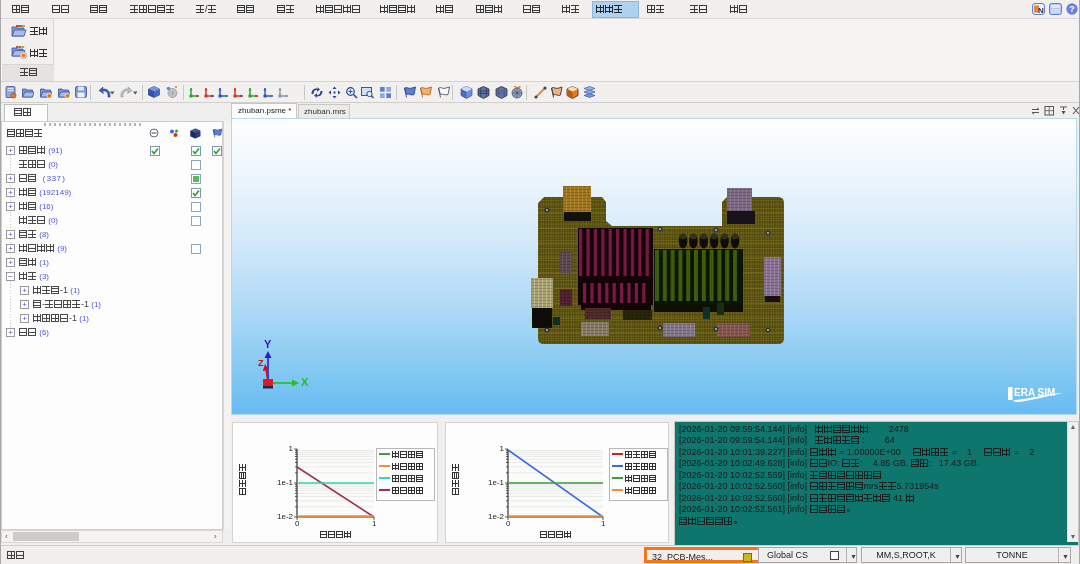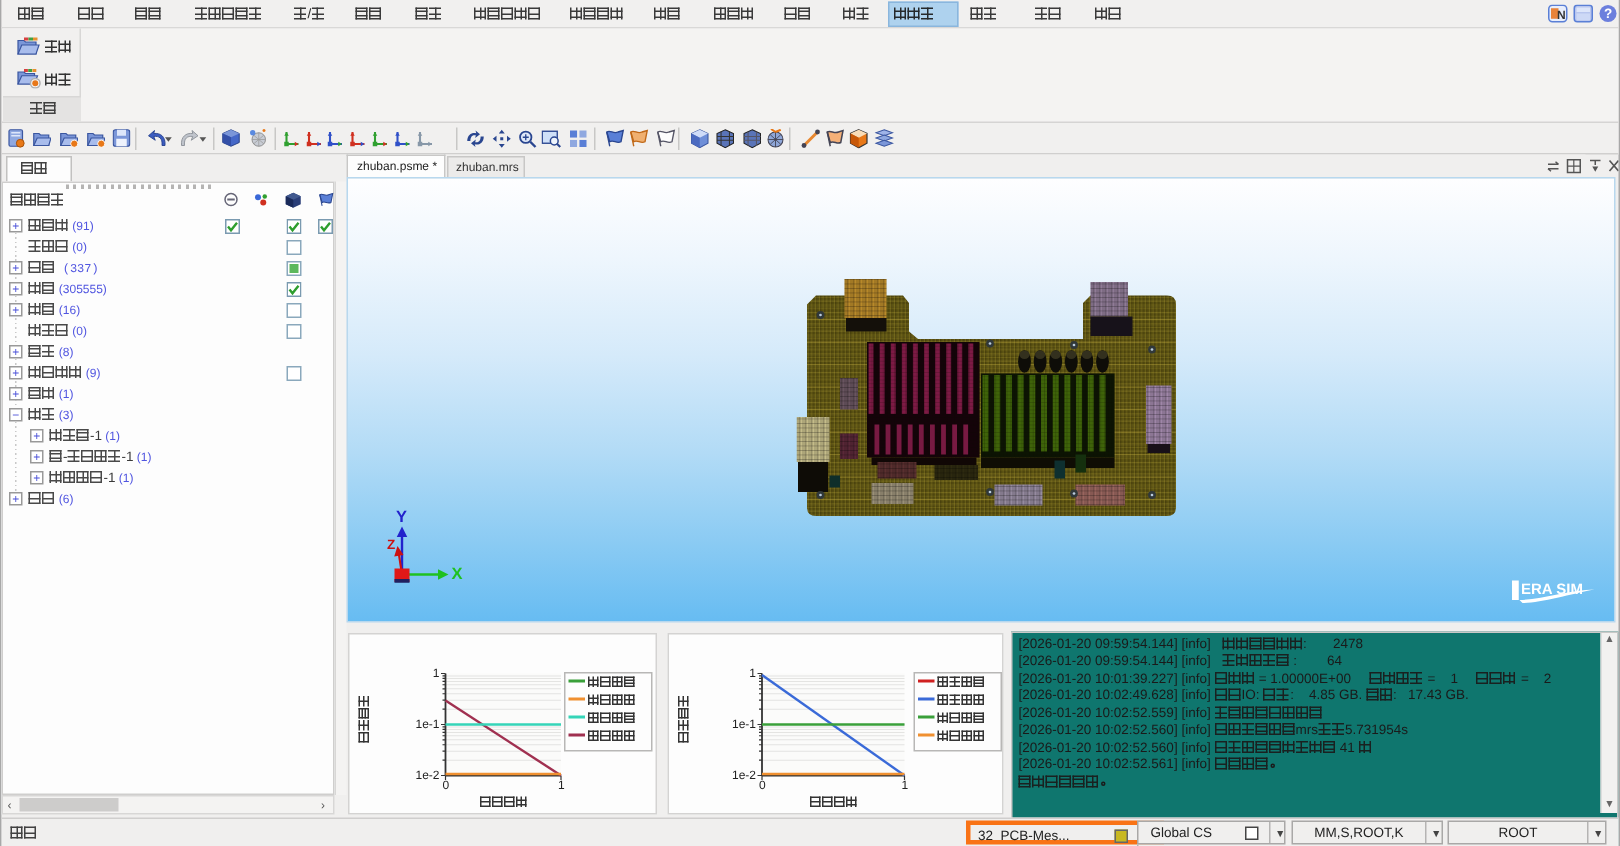--- a/index.html
+++ b/index.html
@@ -280,21 +280,21 @@
         <path d="M2 5 L4 7.5 L8 2.5" stroke="#2e9e2e" stroke-width="1.6" fill="none"></path>
       </svg>
 <div class="abs" style="left:17px;top:38px;color:#3a3a3a;white-space:nowrap"><i class="z g3" style="width:8px;height:8px"></i><i class="z g2" style="width:8px;height:8px"></i><i class="z g1" style="width:8px;height:8px"></i><span style="font-size:8px;color:#5055e0;font-family:'Liberation Sans'"> (0)</span></div>
 <div class="abs" style="left:189px;top:38px;width:10px;height:10px;background:#fff;border:1px solid #8aa8bc"></div>
 <div class="abs" style="left:4px;top:52px;width:9px;height:9px;border:1px solid #999;background:#fff;font-size:8px;line-height:7px;text-align:center;color:#4a50d8">+</div>
 <div class="abs" style="left:17px;top:52px;color:#3a3a3a;white-space:nowrap"><i class="z g1" style="width:8px;height:8px"></i><i class="z g5" style="width:8px;height:8px"></i><span style="font-size:8px;color:#5055e0;font-family:Liberation Mono, monospace"> (337)</span></div>
 <div class="abs" style="left:189px;top:52px;width:10px;height:10px;background:#fff;border:1px solid #8aa8bc">
         <div style="margin:1px;width:6px;height:6px;background:#5cb85c"></div>
       </div>
 <div class="abs" style="left:4px;top:66px;width:9px;height:9px;border:1px solid #999;background:#fff;font-size:8px;line-height:7px;text-align:center;color:#4a50d8">+</div>
-<div class="abs" style="left:17px;top:66px;color:#3a3a3a;white-space:nowrap"><i class="z g4" style="width:8px;height:8px"></i><i class="z g5" style="width:8px;height:8px"></i><span style="font-size:8px;color:#5055e0;font-family:'Liberation Sans'"> (305555)</span></div>
+<div class="abs" style="left:17px;top:66px;color:#3a3a3a;white-space:nowrap"><i class="z g4" style="width:8px;height:8px"></i><i class="z g5" style="width:8px;height:8px"></i><span style="font-size:8px;color:#5055e0;font-family:'Liberation Sans'"> (192149)</span></div>
 <svg class="abs" style="left:189px;top:66px" width="10" height="10" viewBox="0 0 10 10">
         <rect x="0.5" y="0.5" width="9" height="9" fill="#fff" stroke="#7a9ab0"></rect>
         <path d="M2 5 L4 7.5 L8 2.5" stroke="#2e9e2e" stroke-width="1.6" fill="none"></path>
       </svg>
 <div class="abs" style="left:4px;top:80px;width:9px;height:9px;border:1px solid #999;background:#fff;font-size:8px;line-height:7px;text-align:center;color:#4a50d8">+</div>
 <div class="abs" style="left:17px;top:80px;color:#3a3a3a;white-space:nowrap"><i class="z g4" style="width:8px;height:8px"></i><i class="z g5" style="width:8px;height:8px"></i><span style="font-size:8px;color:#5055e0;font-family:'Liberation Sans'"> (16)</span></div>
 <div class="abs" style="left:189px;top:80px;width:10px;height:10px;background:#fff;border:1px solid #8aa8bc"></div>
 <div class="abs" style="left:17px;top:94px;color:#3a3a3a;white-space:nowrap"><i class="z g4" style="width:8px;height:8px"></i><i class="z g3" style="width:8px;height:8px"></i><i class="z g1" style="width:8px;height:8px"></i><span style="font-size:8px;color:#5055e0;font-family:'Liberation Sans'"> (0)</span></div>
 <div class="abs" style="left:189px;top:94px;width:10px;height:10px;background:#fff;border:1px solid #8aa8bc"></div>
 <div class="abs" style="left:4px;top:108px;width:9px;height:9px;border:1px solid #999;background:#fff;font-size:8px;line-height:7px;text-align:center;color:#4a50d8">+</div>
@@ -567,16 +567,16 @@
       <span class="abs" style="left:71px;top:3px;width:9px;height:9px;background:#fff;border:1px solid #444"></span>
       <span class="abs" style="left:87px;top:0;width:1px;height:14px;background:#b5b4b3"></span>
       <span class="abs" style="left:91px;top:5px;font-size:7px;color:#444">▼</span>
     </div>
 <div class="abs" style="left:860px;top:1px;width:101px;height:16px;background:#f0efee;border:1px solid #a9a8a7">
       <span class="abs" style="left:0;top:3px;width:88px;text-align:center;font-size:9px;color:#222">MM,S,ROOT,K</span>
       <span class="abs" style="left:88px;top:0;width:1px;height:14px;background:#b5b4b3"></span>
       <span class="abs" style="left:92px;top:5px;font-size:7px;color:#444">▼</span>
     </div>
 <div class="abs" style="left:964px;top:1px;width:106px;height:16px;background:#f0efee;border:1px solid #a9a8a7">
-      <span class="abs" style="left:0;top:3px;width:92px;text-align:center;font-size:9px;color:#222">ROOT</span>
+      <span class="abs" style="left:0;top:3px;width:92px;text-align:center;font-size:9px;color:#222">TONNE</span>
       <span class="abs" style="left:92px;top:0;width:1px;height:14px;background:#b5b4b3"></span>
       <span class="abs" style="left:96px;top:5px;font-size:7px;color:#444">▼</span>
     </div>
 </div>
 </body></html>

